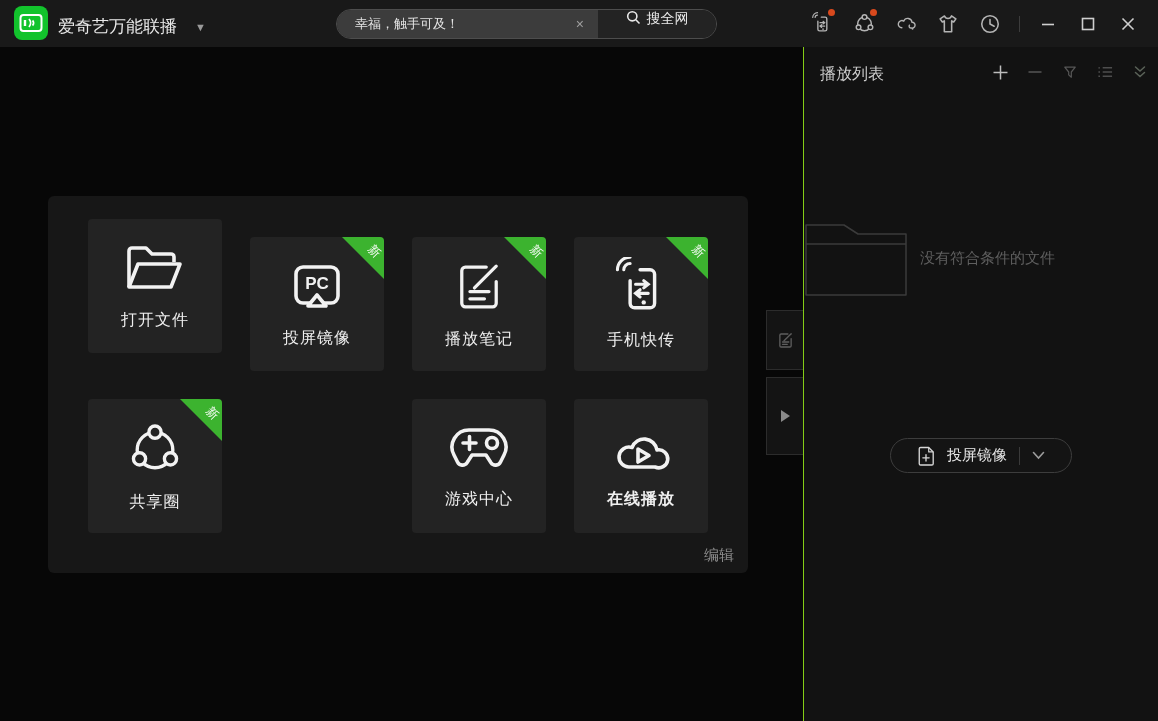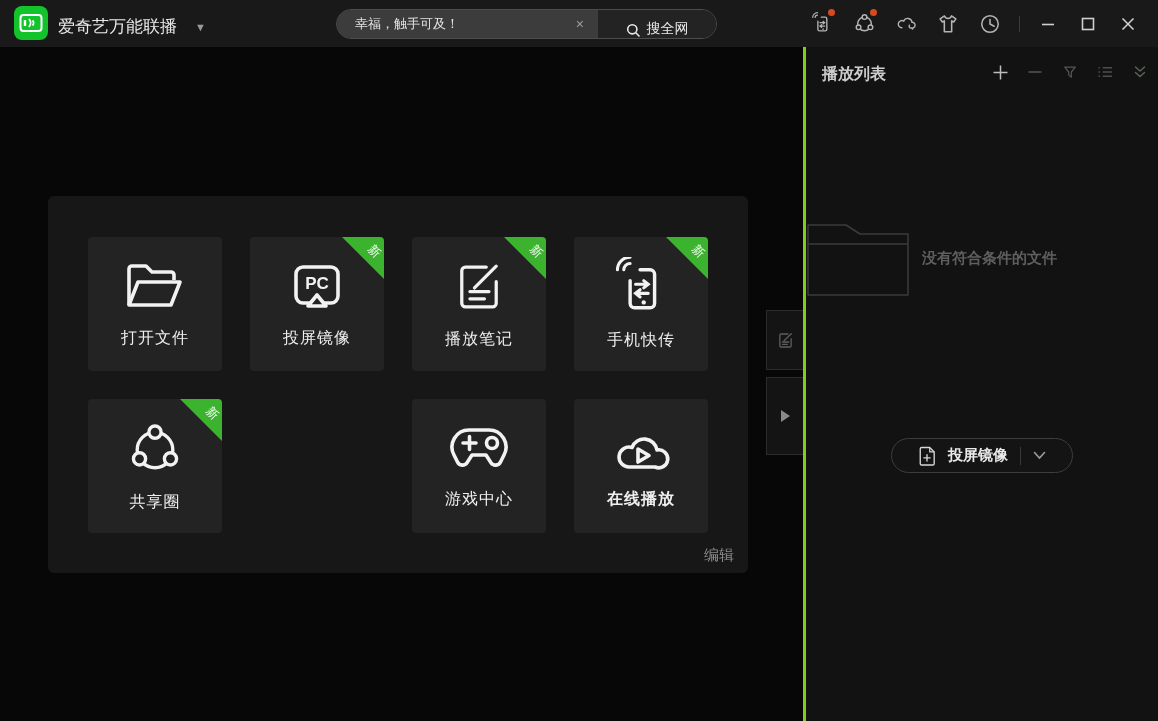--- a/index.html
+++ b/index.html
@@ -9,21 +9,21 @@
   
   .titlebar { position:absolute; top:0; left:0; width:1158px; height:47px; background:#191919; display:flex; align-items:center; }
   .logo { position:absolute; left:14px; top:6px; width:34px; height:34px; border-radius:8px; background:#12c32c; display:flex; align-items:center; justify-content:center; }
   .app-title { position:absolute; left:58px; top:0; height:53px; display:flex; align-items:center; gap:18px; color:#e9e9e9; font-size:17px; cursor:default; }
   .app-title .chev { color:#9a9a9a; font-size:11px; }
 
   .searchbox { position:absolute; left:336px; top:9px; width:381px; height:30px; border:1px solid #4d4d4d; border-radius:15px; display:flex; overflow:hidden; }
   .search-left { flex:1; background:#3c3c3c; display:flex; align-items:center; padding:0 10px 0 18px; }
   .search-text { color:#e3e3e3; font-size:13px; flex:1; white-space:nowrap; }
   .search-clear { color:#9f9f9f; font-size:14px; padding:0 4px; cursor:pointer; }
-  .search-right { width:118px; background:#232323; display:flex; align-items:flex-end; justify-content:center; gap:6px; color:#e8e8e8; font-size:14px; cursor:pointer; }
+  .search-right { width:118px; background:#232323; display:flex; align-items:flex-start; justify-content:center; gap:6px; color:#e8e8e8; font-size:14px; cursor:pointer; }
 
   .tb-icons { position:absolute; right:0; top:0; height:47px; display:flex; align-items:center; padding-right:10px; }
   .tb-icon { width:42px; height:47px; display:flex; align-items:center; justify-content:center; position:relative; cursor:pointer; }
   .tb-icon svg { stroke:#b4b4b4; }
   .red-dot { position:absolute; top:9px; right:8px; width:7px; height:7px; border-radius:50%; background:#d8491d; }
   .tb-sep { width:1px; height:16px; background:#3c3c3c; margin:0 8px; }
   .win-btn { width:40px; height:47px; display:flex; align-items:center; justify-content:center; cursor:pointer; }
   .win-btn svg { stroke:#cfcfcf; }
 
   
@@ -35,21 +35,21 @@
   .tile-label { color:#efefef; font-size:16px; letter-spacing:1px; }
   .badge { position:absolute; top:0; right:0; width:0; height:0; border-left:42px solid transparent; border-top:42px solid #3cb32f; }
   .badge-txt { position:absolute; top:6px; right:4px; transform:rotate(45deg); color:#fff; font-size:12px; }
   .edit-link { position:absolute; right:14px; bottom:8px; color:#8b8b8b; font-size:15px; cursor:pointer; }
 
   .side-tab { position:absolute; width:37px; background:#141414; border:1px solid #2c2c2c; border-right:none; display:flex; align-items:center; justify-content:center; cursor:pointer; }
   .side-tab-1 { left:766px; top:263px; height:60px; }
   .side-tab-2 { left:766px; top:330px; height:78px; }
 
   
-  .sidebar { position:absolute; top:47px; left:803px; width:355px; height:674px; background:#121212; border-left:3px solid #84cc16;font-weight:bold; }
+  .sidebar { position:absolute; top:47px; left:803px; width:355px; height:674px; background:#121212; border-left:1px solid #84cc16; }
   .sb-title { position:absolute; left:16px; top:17px; color:#cdcdcd; font-size:16px; }
   .sb-tools { position:absolute; right:10px; top:17px; display:flex; align-items:center; gap:19px; }
   .sb-tool { width:16px; height:16px; display:flex; align-items:center; justify-content:center; cursor:pointer; }
 
   .empty-wrap { position:absolute; left:0; top:172px; width:355px; display:flex; flex-direction:row; align-items:center; gap:12px; }
   .empty-text { color:#5f5f5f; font-size:15px; }
 
   .add-btn { position:absolute; left:50%; transform:translateX(-50%); top:391px; width:182px; height:35px; border:1px solid #3d3d3d; border-radius:18px; background:#141414; display:flex; align-items:center; justify-content:center; gap:12px; cursor:pointer; }
   .add-label { color:#eaeaea; font-size:15px; }
   .add-sep { width:1px; height:18px; background:#3a3a3a; }
@@ -138,21 +138,21 @@
           <line x1="1.5" y1="1.5" x2="12.5" y2="12.5"></line>
           <line x1="12.5" y1="1.5" x2="1.5" y2="12.5"></line>
         </svg>
     </div>
   </div>
 </div>
 
 <div class="main">
   <div class="panel">
 
-    <div class="tile" style="left:40px; top:41px;">
+    <div class="tile" style="left:40px; top:23px;">
       <svg width="64" height="56" viewBox="0 0 64 56" fill="none" stroke-width="3.6" stroke-linejoin="round">
         <path d="M6 46 V10 a3 3 0 0 1 3 -3 h14 l6 6 h19 a3 3 0 0 1 3 3 v5"></path>
         <path d="M6 46 l9 -23 h42 l-9 23 z"></path>
       </svg>
       <span class="tile-label">打开文件</span>
     </div>
 
     <div class="tile" style="left:202px; top:41px;">
       <svg width="64" height="56" viewBox="0 0 64 56" fill="none" stroke-width="3.6" stroke-linejoin="round">
         <path d="M25 44 h-7 a7 7 0 0 1 -7 -7 V15 a7 7 0 0 1 7 -7 h28 a7 7 0 0 1 7 7 v22 a7 7 0 0 1 -7 7 h-7"></path>

